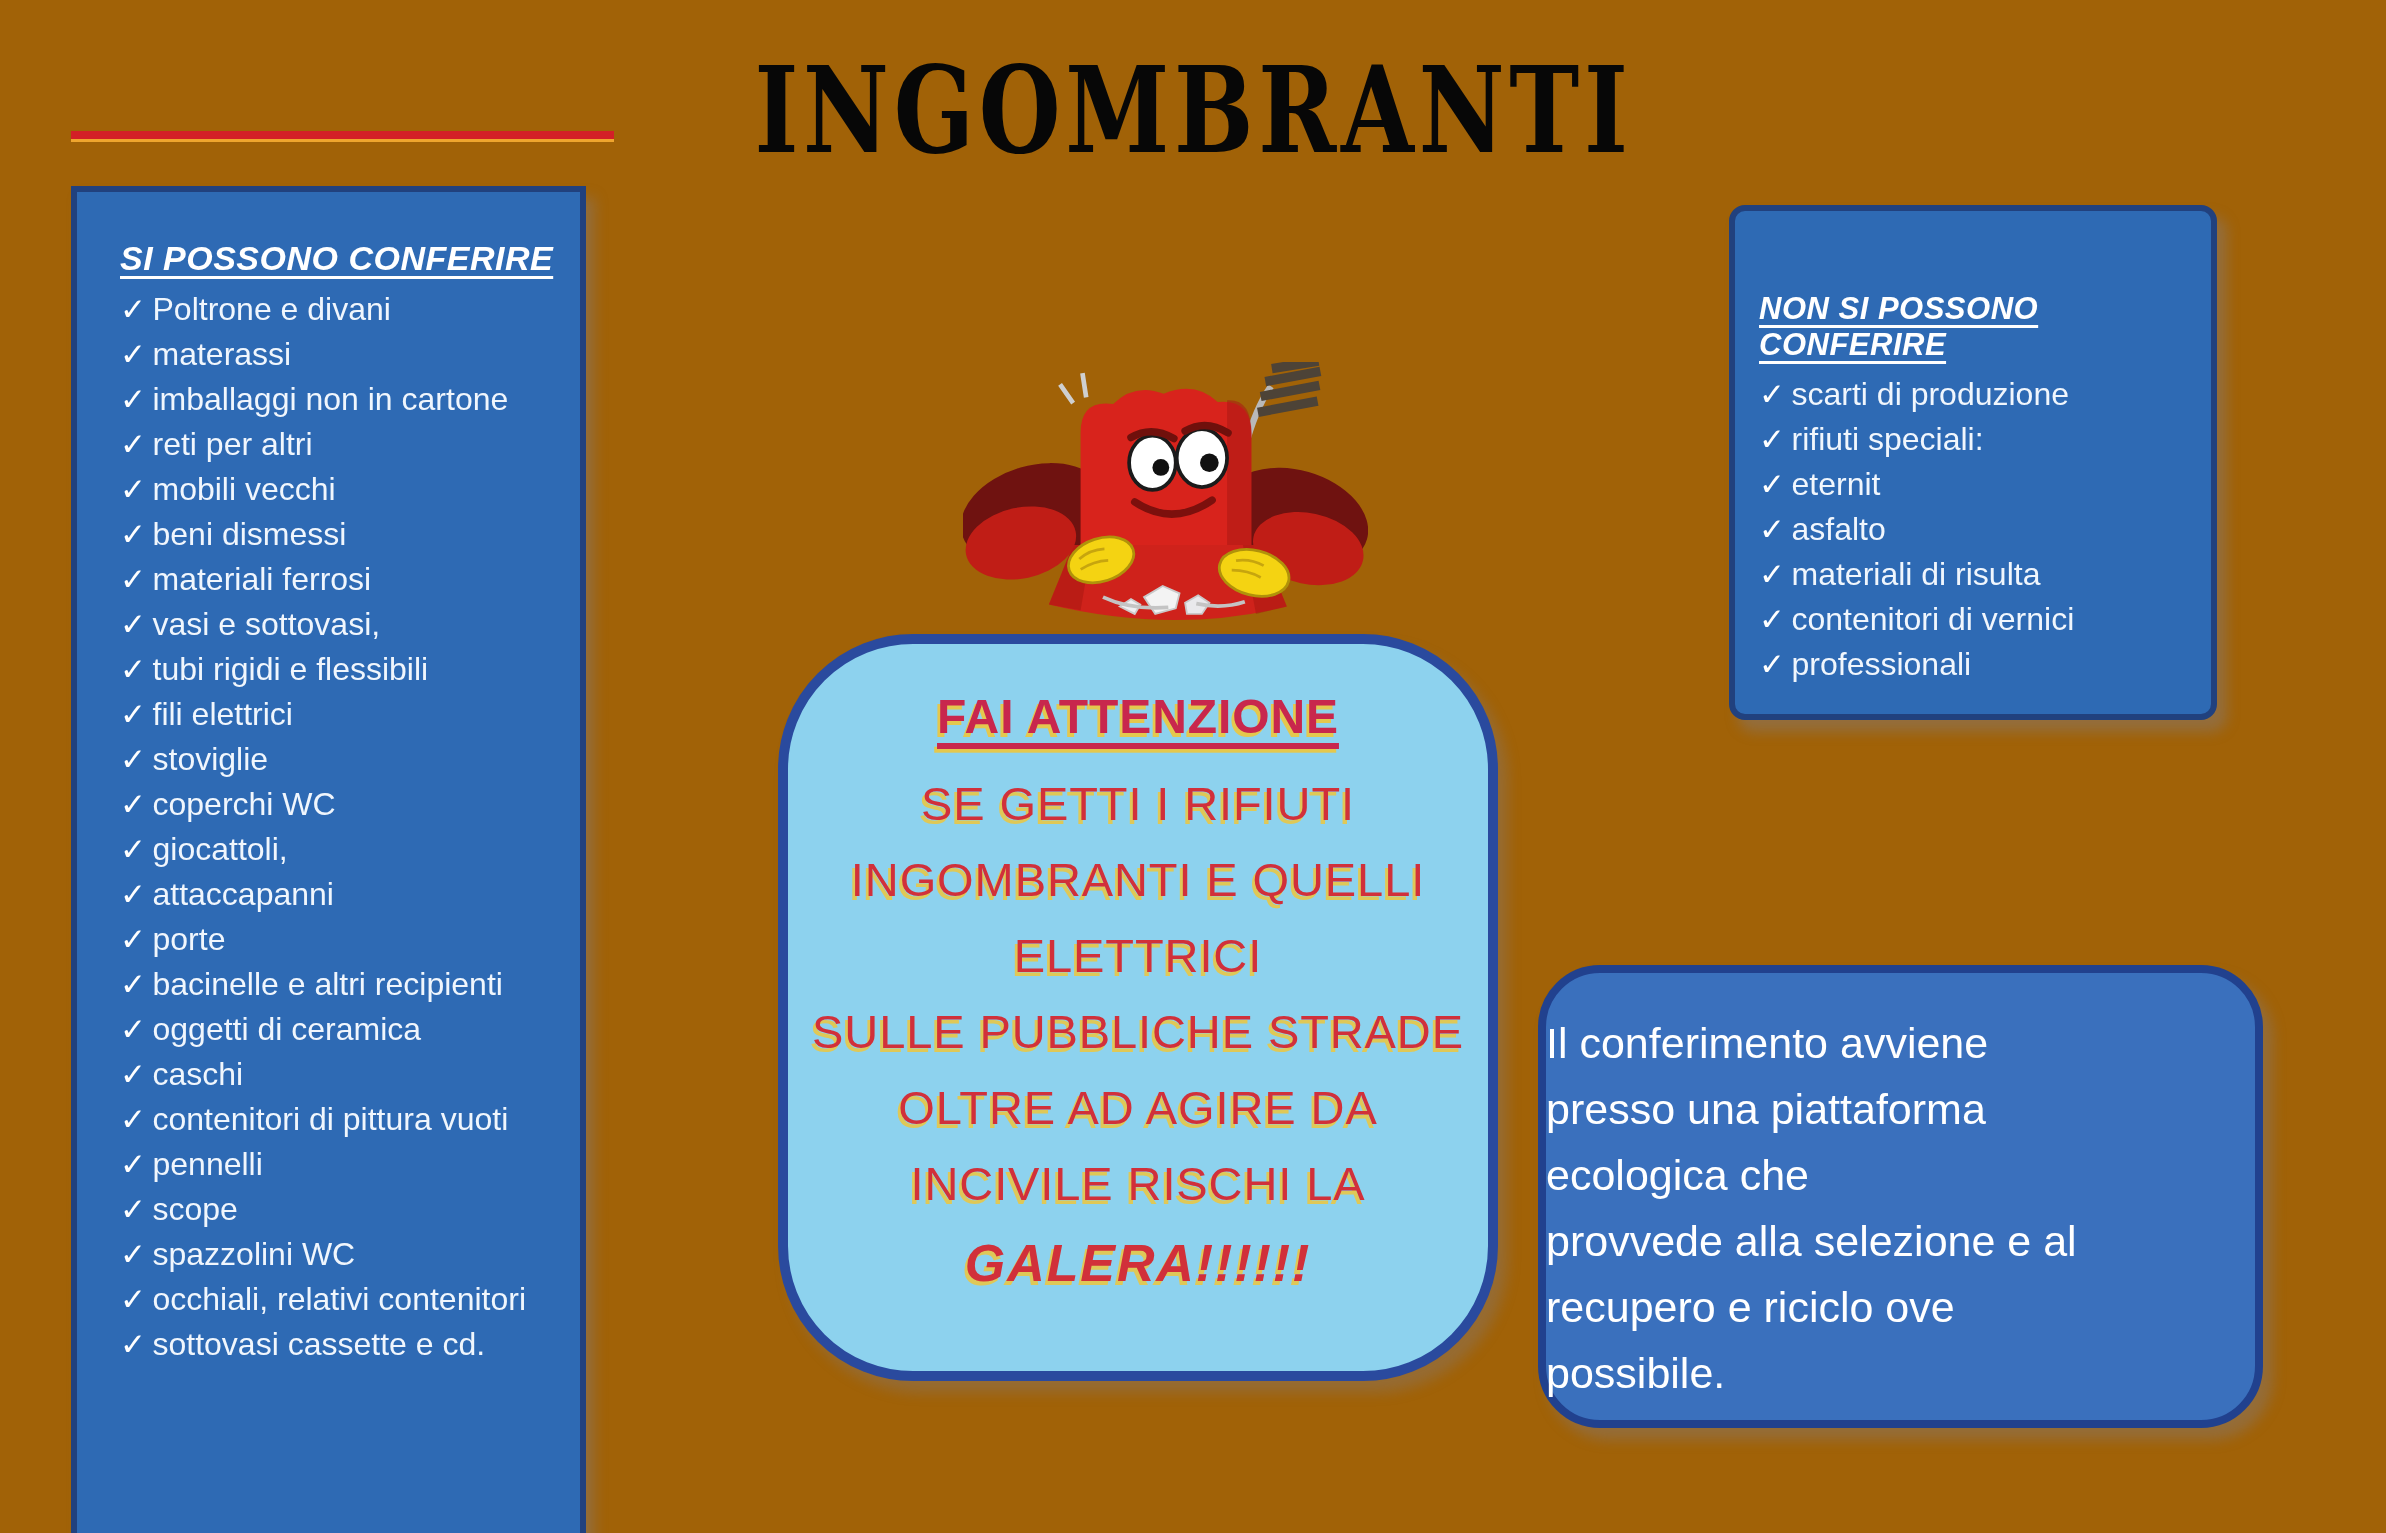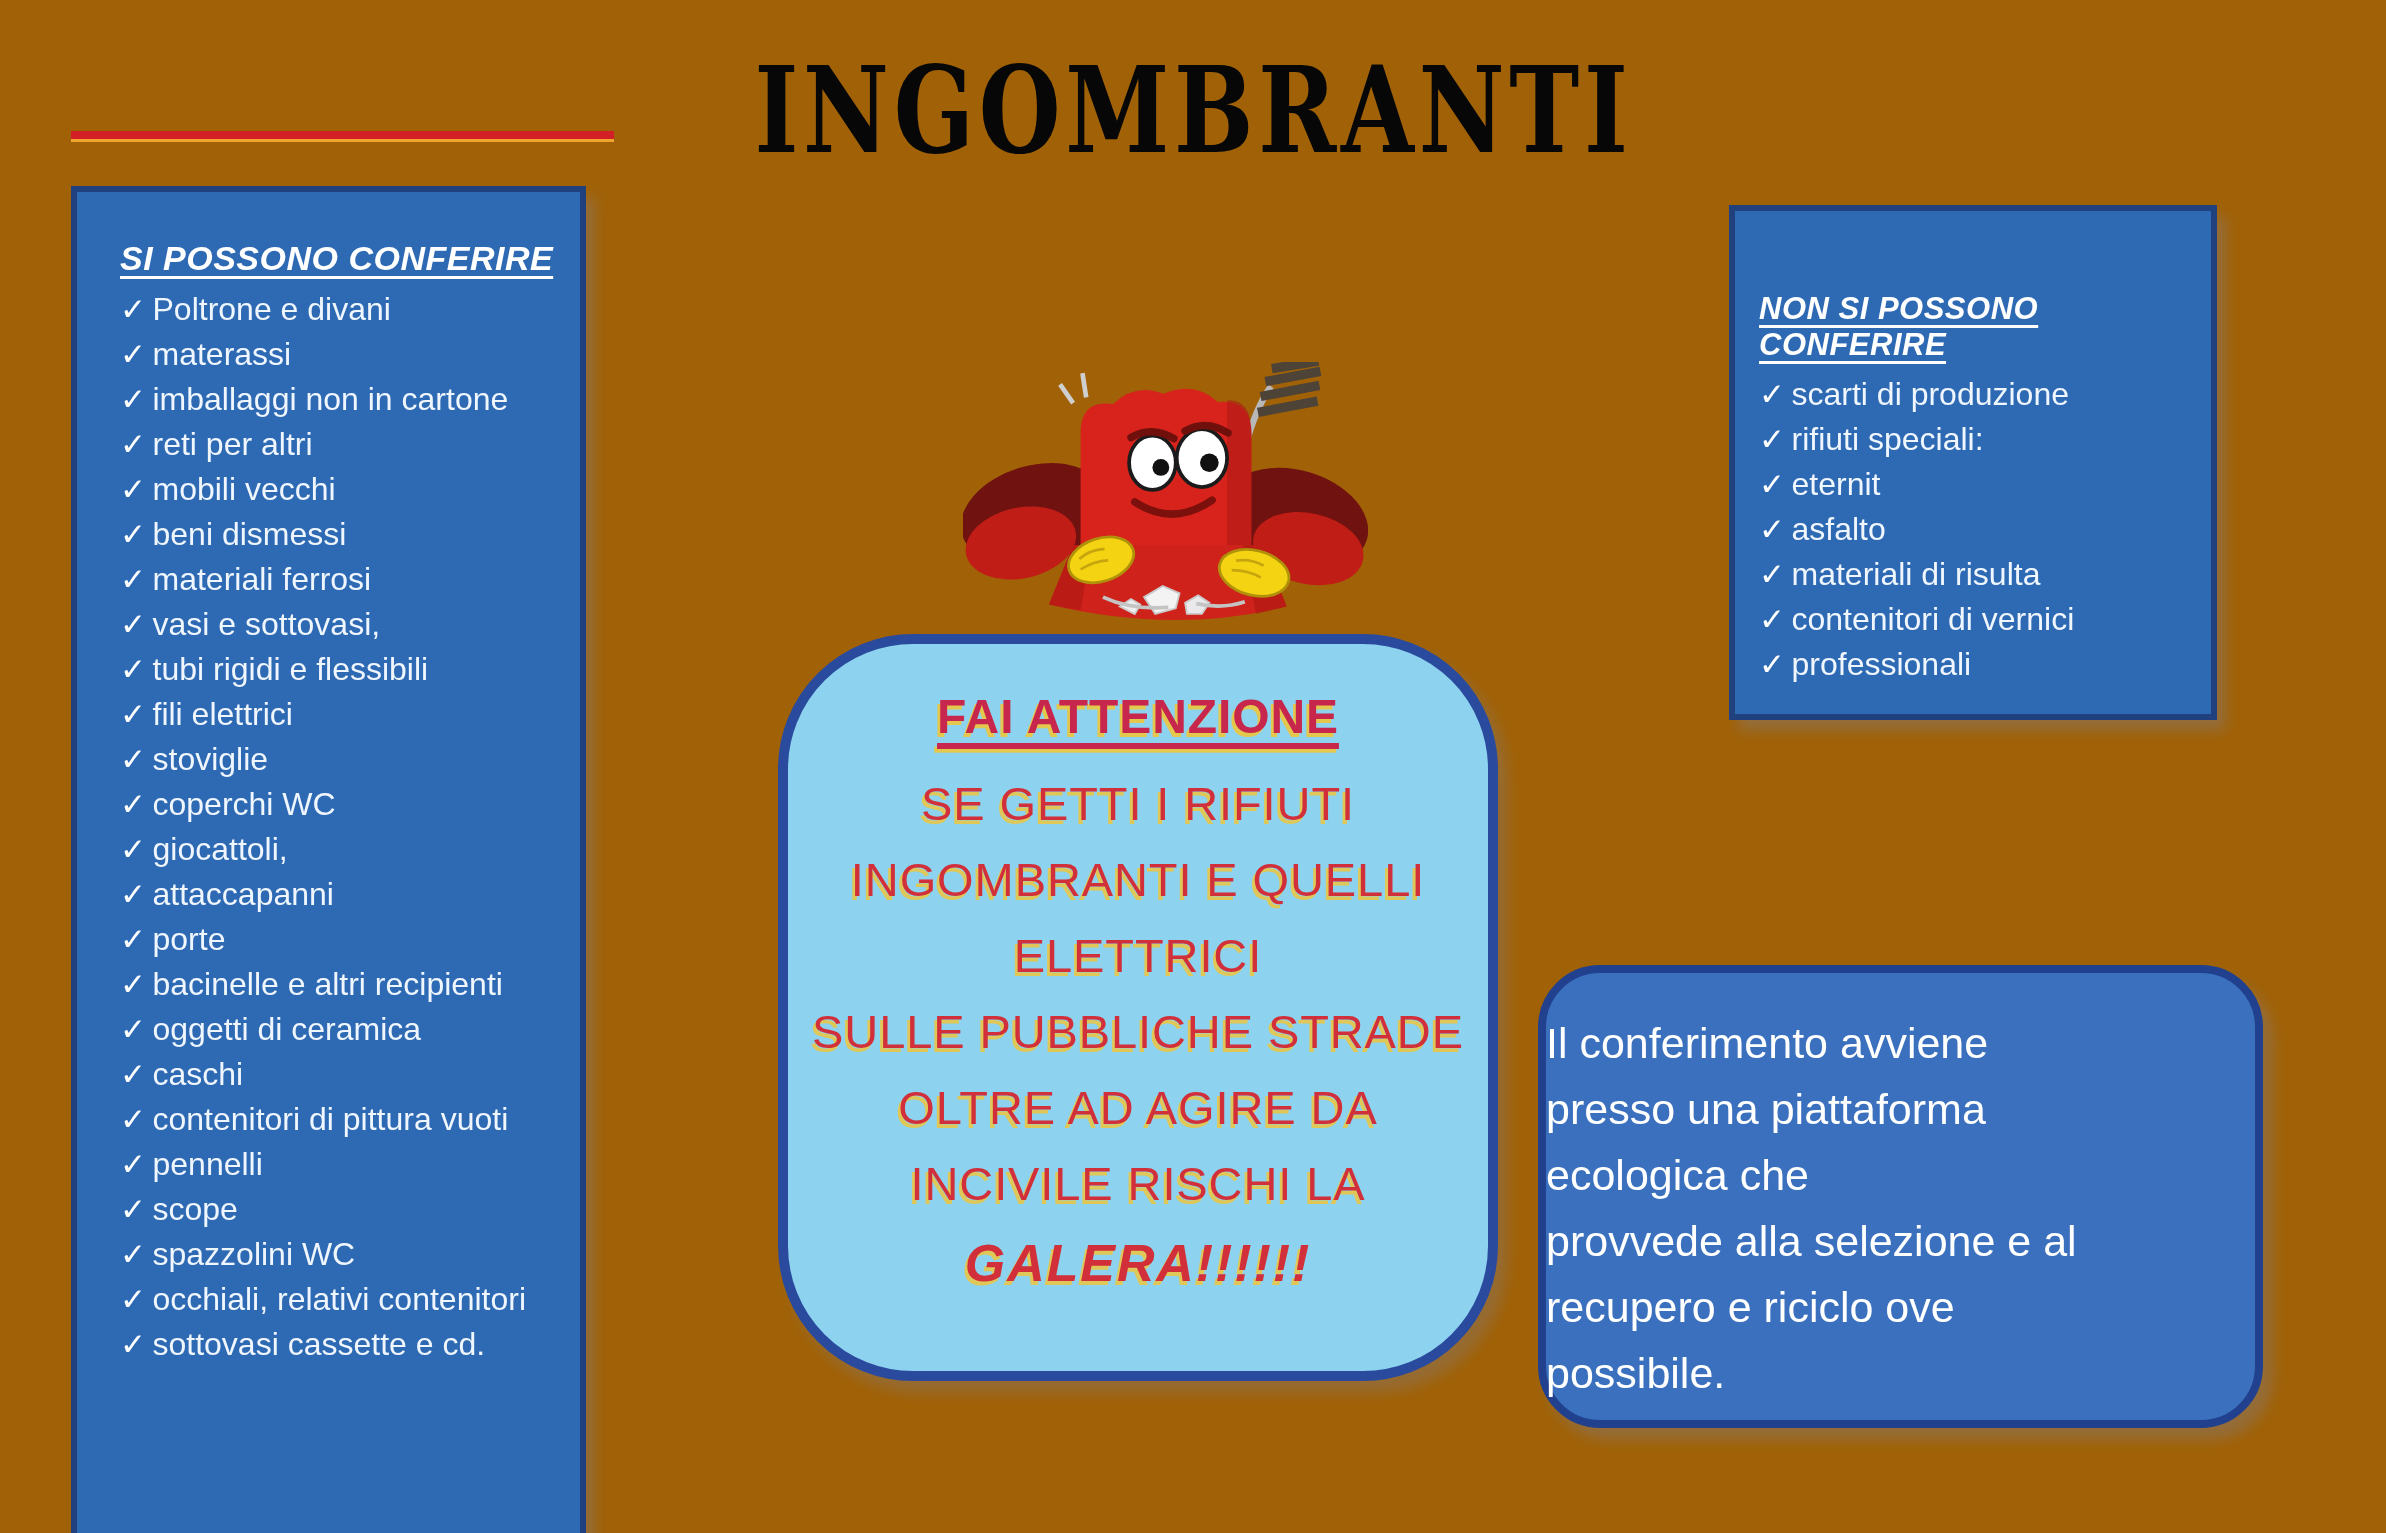--- a/index.html
+++ b/index.html
@@ -24,21 +24,21 @@
   }
 
   
   .panel{
     position:absolute;box-sizing:border-box;
     background:#2e6ab4;border:6.5px solid #21417e;
     box-shadow:9.3px 11.2px 13px rgba(125,130,148,.38);
     color:#ffffff;
   }
   .panel.allowed{left:71px;top:186px;width:515px;height:1376px;padding:47px 13px 0 43px;}
-  .panel.notallowed{left:1729px;top:205px;width:488px;height:515px;padding:80px 13px 0 24px;}
+  .panel.notallowed{left:1729px;top:205px;width:488px;height:515px;padding:80px 13px 0 24px;border-radius:16px;}
   .panel-heading{
     margin:0 0 9.3px 0;font-style:italic;font-weight:bold;color:#ffffff;
     text-decoration:underline;text-decoration-thickness:2.8px;text-underline-offset:5.6px;
     letter-spacing:0.5px;
   }
   .panel.allowed .panel-heading{font-size:34px;}
   .panel.notallowed .panel-heading{font-size:31px;}
   .check-list{list-style:none;margin:0;padding:0;}
   .check-item{display:flex;align-items:baseline;font-size:32px;line-height:45px;color:#f0f6fd;}
   .check{margin-right:6.5px;font-size:31px;color:#ffffff;flex:0 0 auto;}

